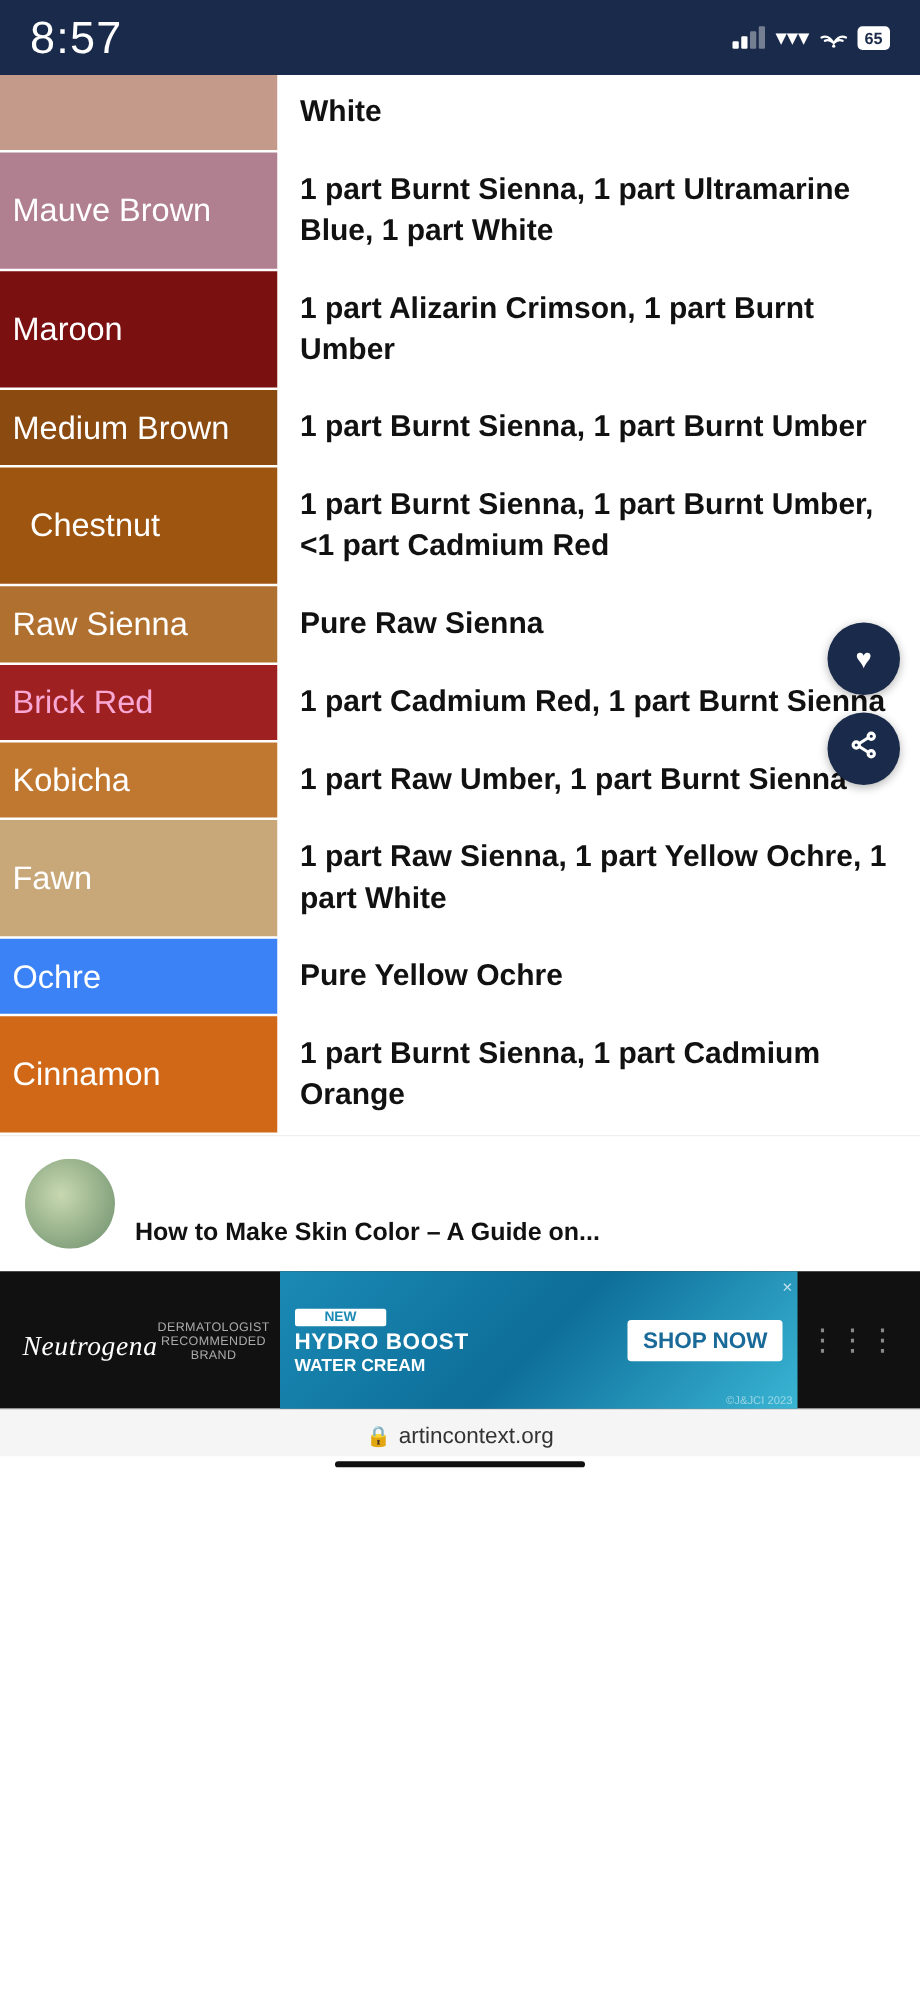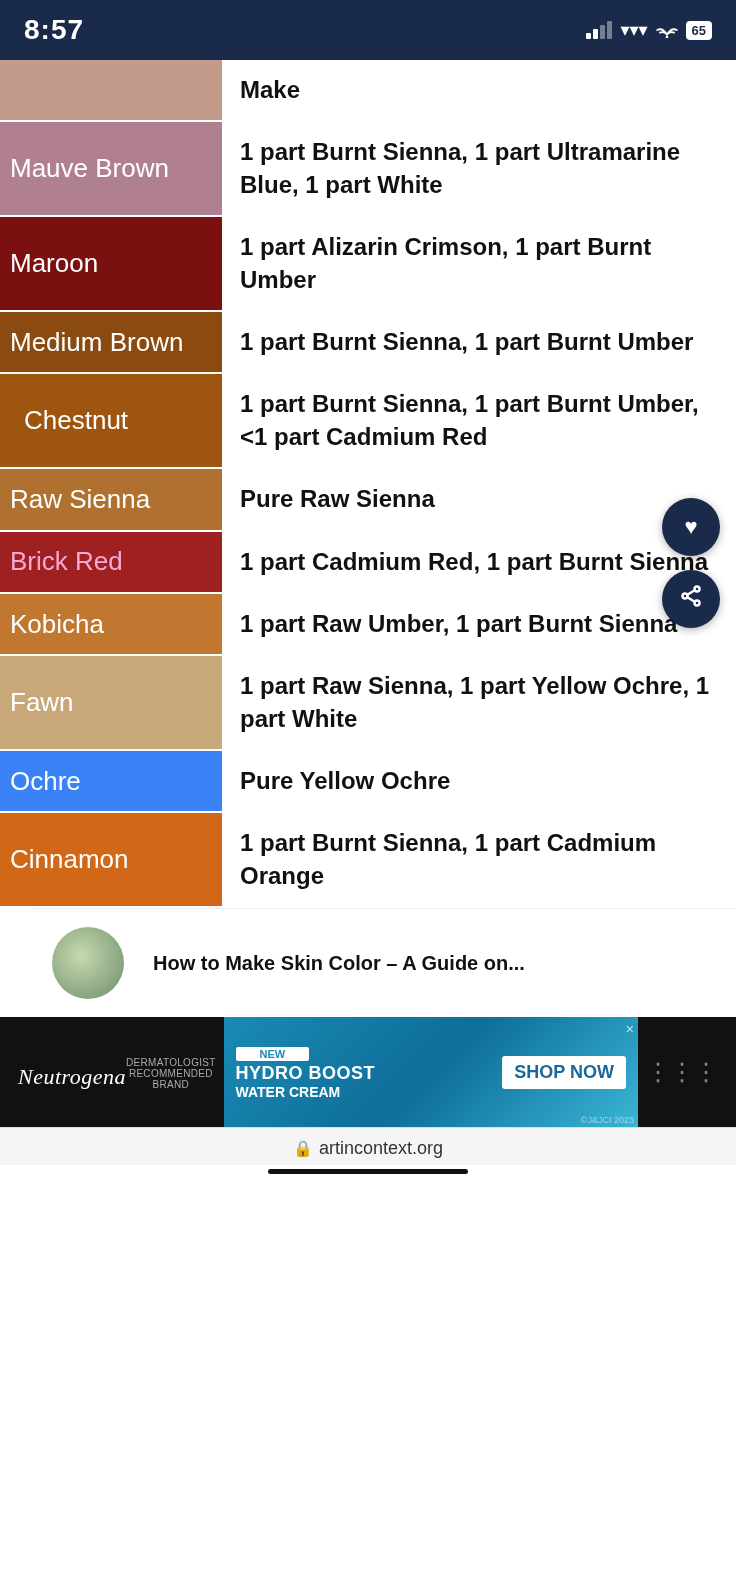--- a/index.html
+++ b/index.html
@@ -15,22 +15,22 @@
     .status-bar {
       background: #1a2a4a;
       color: #fff;
       display: flex;
       align-items: center;
       justify-content: space-between;
       padding: 10px 24px;
       height: 60px;
     }
     .status-time {
-      font-size: 28px;
-      font-weight: 700;
+      font-size: 36px;
+      font-weight: 400;
       letter-spacing: 1px;
       text-align: right;
     }
     .status-icons {
       display: flex;
       align-items: center;
       gap: 8px;
     }
     .signal-bars {
       display: flex;
@@ -98,26 +98,25 @@
       justify-content: center;
       color: #fff;
       font-size: 22px;
       cursor: pointer;
       box-shadow: 0 2px 8px rgba(0,0,0,0.3);
     }
 
     
     .related-article {
       display: flex;
-      align-items: center;
-      gap: 29px;
+      align-items: flex-end;
+      gap: 16px;
       padding: 18px 20px;
       background: #fff;
       border-top: 1px solid #eee;
-      margin-left: 32px;
     }
     .article-thumb {
       width: 72px;
       height: 72px;
       border-radius: 50%;
       background: linear-gradient(135deg, #b5c4a0 0%, #7a9e7e 40%, #4a7a5a 100%);
       flex-shrink: 0;
       overflow: hidden;
       display: flex;
       align-items: center;
@@ -288,21 +287,21 @@
     </svg>
     <span class="battery-badge">65</span>
   </div>
 </div>
 
 <div class="main-content">
   <table class="color-table">
     <tbody id="color-tbody">
     <tr>
           <td class="color-cell" style="background-color: rgb(196, 154, 138); color: rgb(255, 255, 255);"></td>
-          <td class="recipe-cell">Make</td>
+          <td class="recipe-cell">White</td>
         </tr>
         <tr>
           <td class="color-cell" style="background-color: rgb(176, 128, 144); color: rgb(255, 255, 255);">Mauve Brown</td>
           <td class="recipe-cell">1 part Burnt Sienna, 1 part Ultramarine Blue, 1 part White</td>
         </tr>
         <tr>
           <td class="color-cell" style="background-color: rgb(122, 16, 16); color: rgb(255, 255, 255);">Maroon</td>
           <td class="recipe-cell">1 part Alizarin Crimson, 1 part Burnt Umber</td>
         </tr>
         <tr>

